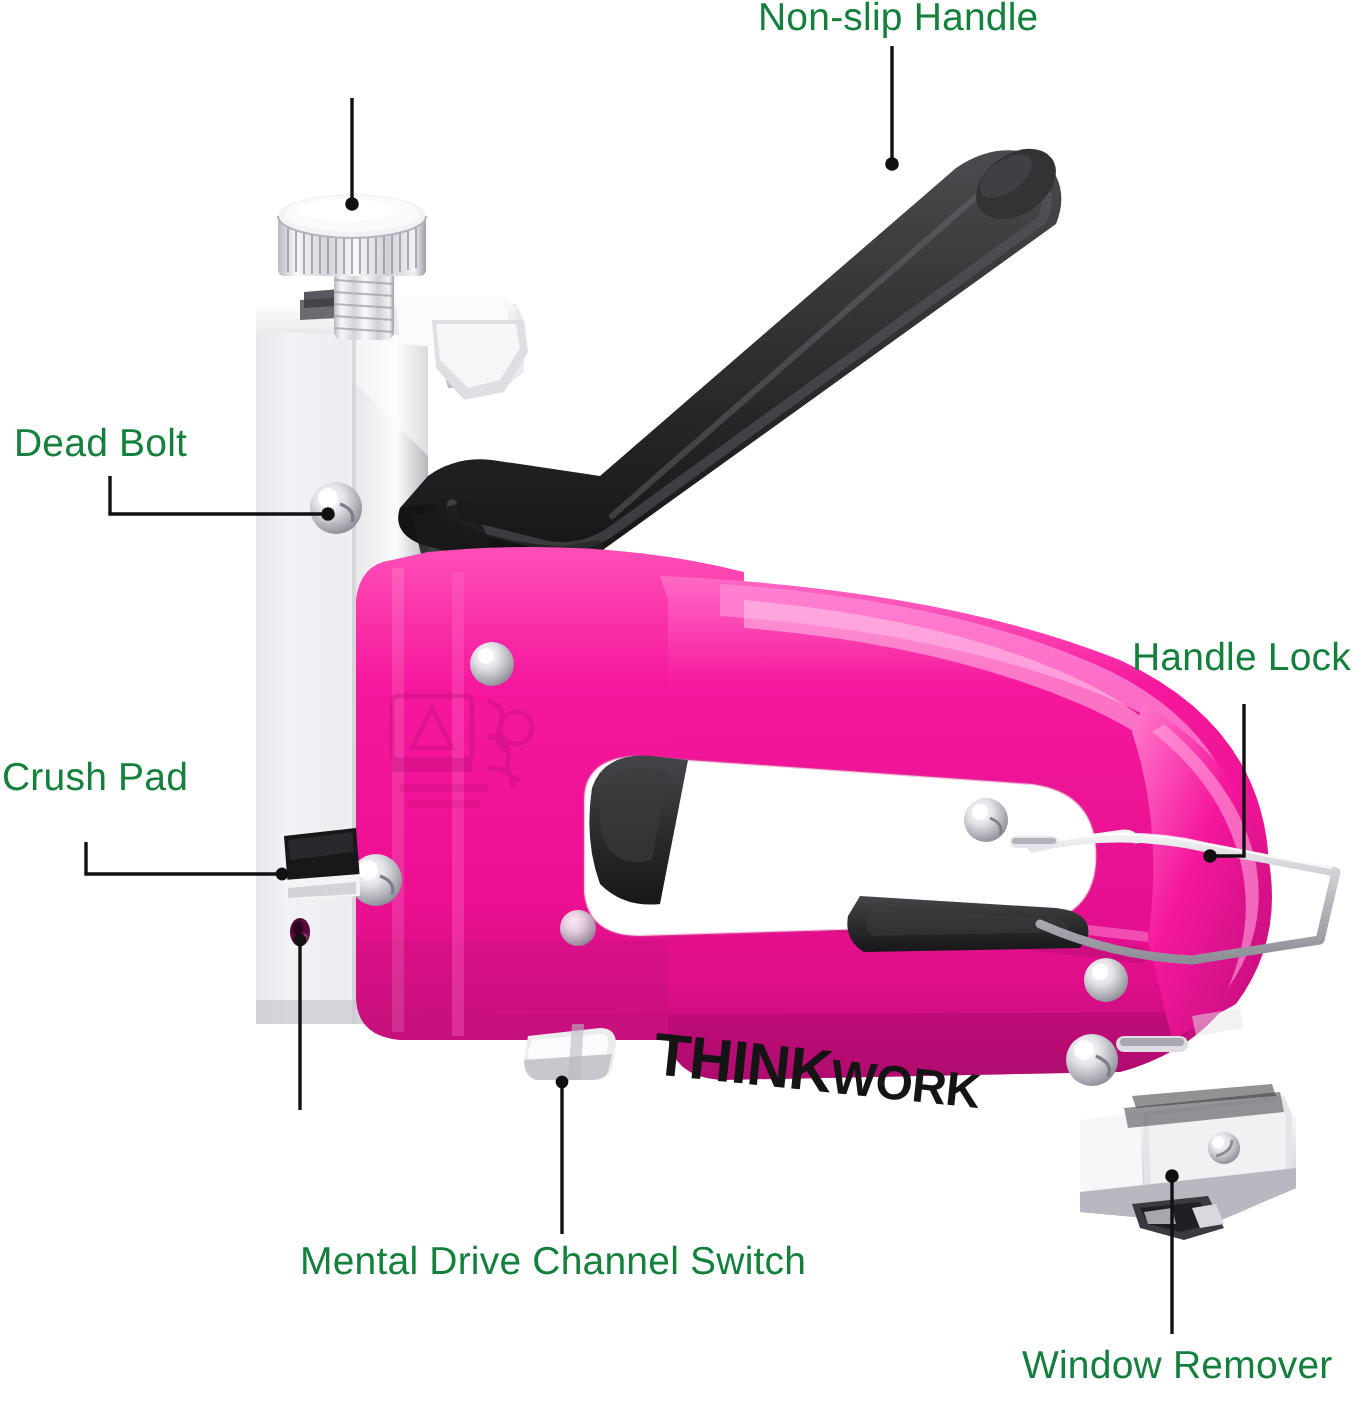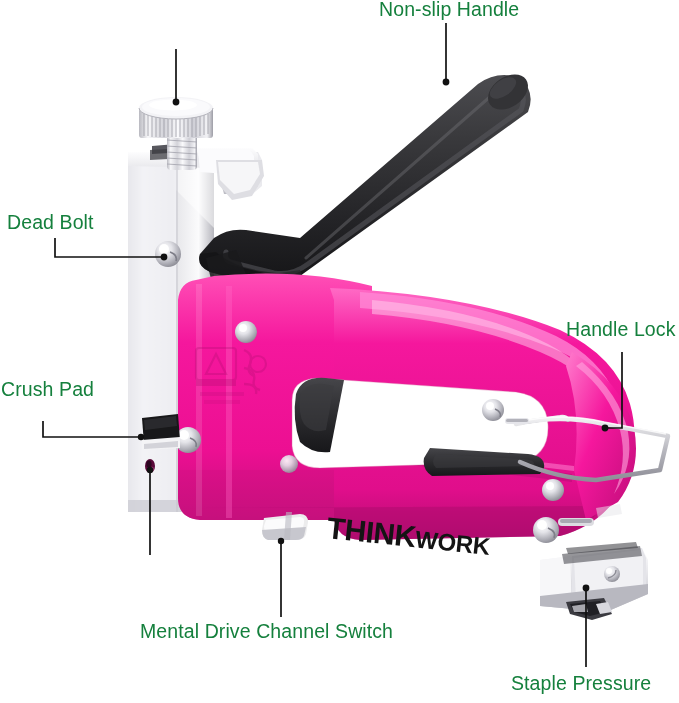--- a/index.html
+++ b/index.html
@@ -403,17 +403,17 @@
 
   <div class="callout" style="left:379px; top:0px;">Non-slip Handle</div>
 
   <div class="callout" style="left:7px;   top:213px;text-align:center;">Dead Bolt</div>
 
   <div class="callout" style="left:566px; top:320px;">Handle Lock</div>
 
   <div class="callout" style="left:1px;   top:380px;">Crush Pad</div>
 
 
-  <div class="callout" style="left:140px; top:622px;">Mental Drive Channel Switch</div>
-
-  <div class="callout" style="left:511px; top:674px;">Staple Pressure</div>
+  <div class="callout" style="left:150px; top:622px;">Mental Drive Channel Switch</div>
+
+  <div class="callout" style="left:511px; top:674px;">Window Remover</div>
 
 </div>
 
 </body></html>

